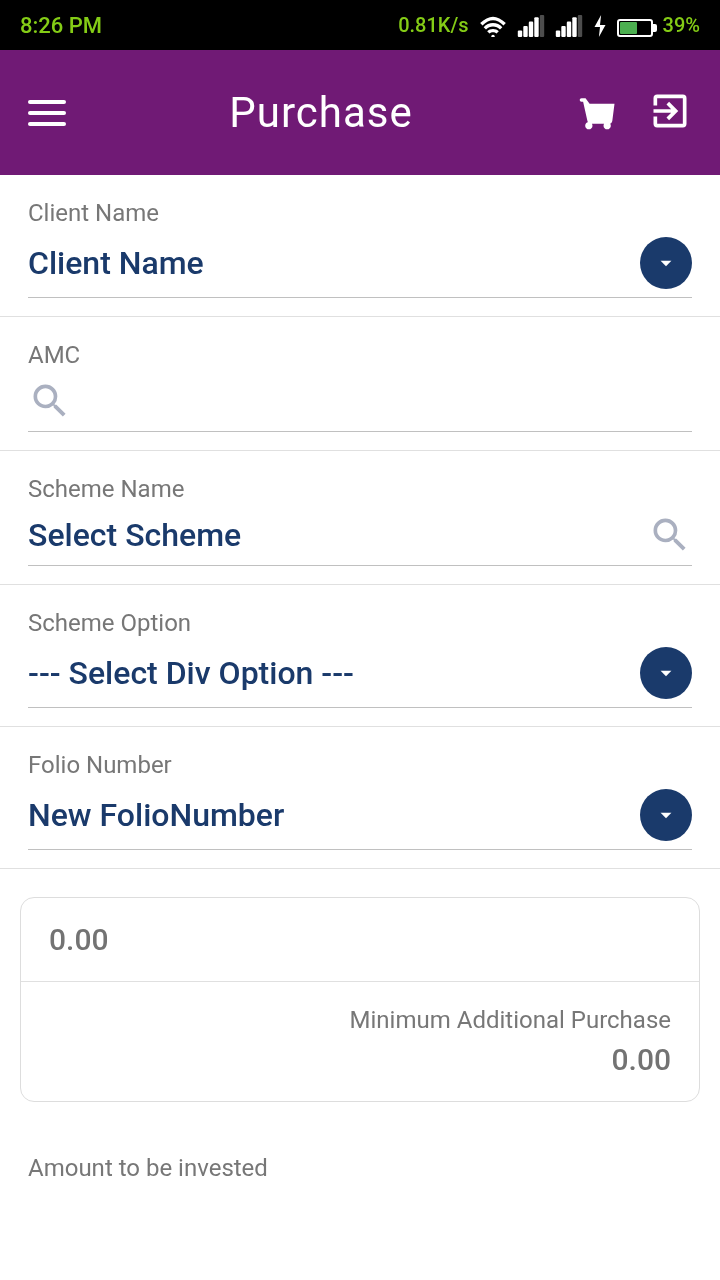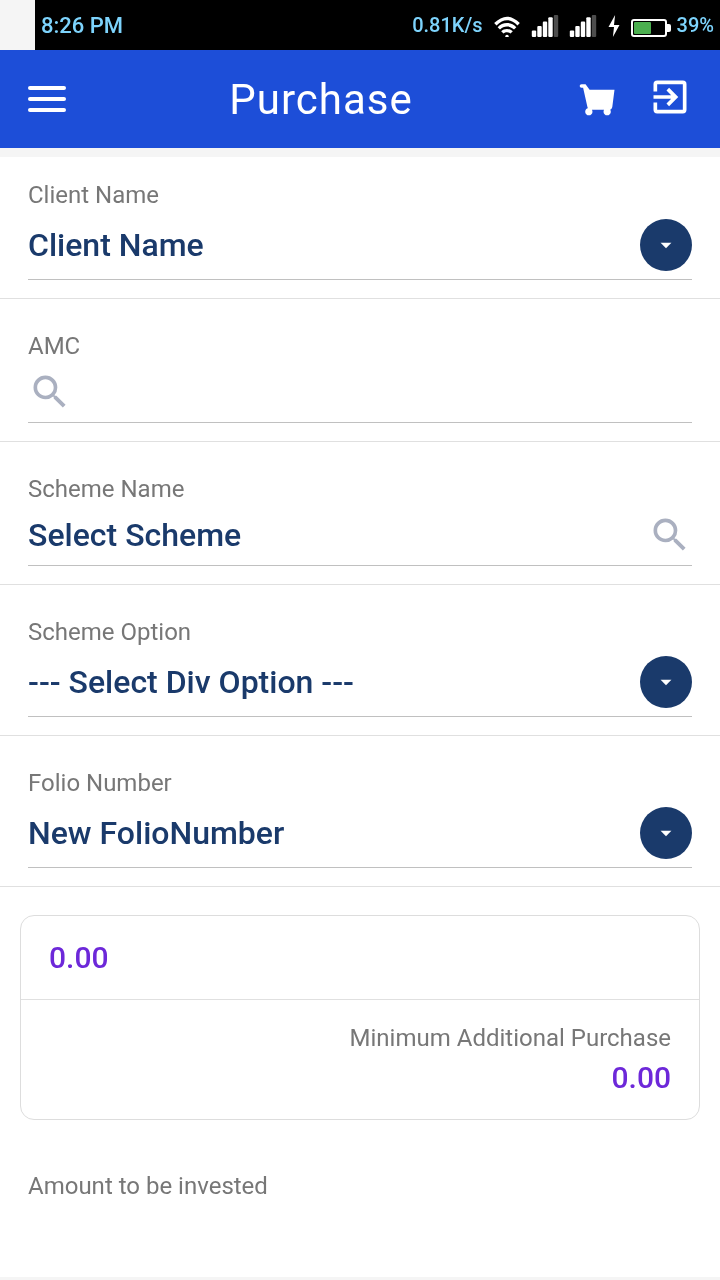--- a/index.html
+++ b/index.html
@@ -8,29 +8,28 @@
       width: 720px;
       min-height: 1280px;
       font-family: 'Roboto', Arial, sans-serif;
       background: #f5f5f5;
       color: #333;
     }
 
     
     .status-bar {
       background: #000;
-      color: #7dd3fc;
+      color: #84cc16;
       height: 50px;
       display: flex;
       align-items: center;
       justify-content: space-between;
-      padding: 0 6px;
+      padding: 0 20px;
       font-size: 22px;
       font-weight: 500;
-      margin-left: 35px;
     }
     .status-bar-right {
       display: flex;
       align-items: flex-end;
       gap: 10px;
       font-size: 20px;
     }
     .battery-icon {
       display: inline-flex;
       align-items: center;
@@ -60,22 +59,22 @@
       left: 1px;
       top: 1px;
       bottom: 1px;
       width: 55%;
       background: #4caf50;
       border-radius: 1px;
     }
 
     
     .app-header {
-      background: #1d4ed8;
-      height: 98px;
+      background: #701a75;
+      height: 125px;
       display: flex;
       align-items: center;
       justify-content: space-between;
       padding: 0 28px;
     }
     .header-title {
       color: #fff;
       font-size: 42px;
       font-weight: 400;
       letter-spacing: 1px;
@@ -109,21 +108,20 @@
     
     .main-content {
       background: #fff;
       min-height: 1120px;
     }
 
     
     .form-field {
       padding: 24px 28px 18px 28px;
       border-bottom: 1px solid #e0e0e0;
-      margin-top: 9px;
     }
     .field-label {
       font-size: 24px;
       color: #777;
       margin-bottom: 10px;
       display: block;
     }
     .field-value-row {
       display: flex;
       align-items: center;
@@ -179,21 +177,21 @@
       border-top: 1px solid #e0e0e0;
       text-align: right;
     }
     .info-card-label {
       font-size: 24px;
       color: #777;
       margin-bottom: 8px;
     }
     .info-card-value {
       font-size: 30px;
-      color: #6d28d9;
+      color: #737373;
       font-weight: 500;
     }
 
     
     .bottom-label {
       padding: 24px 28px 0 28px;
     }
     .bottom-label-text {
       font-size: 24px;
       color: #777;

